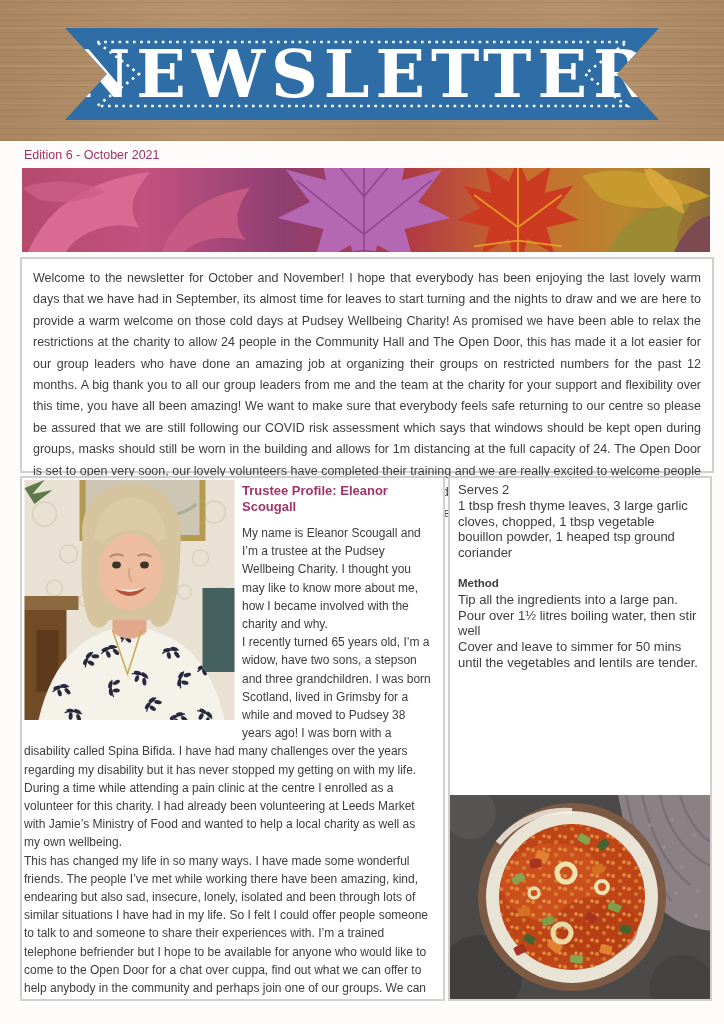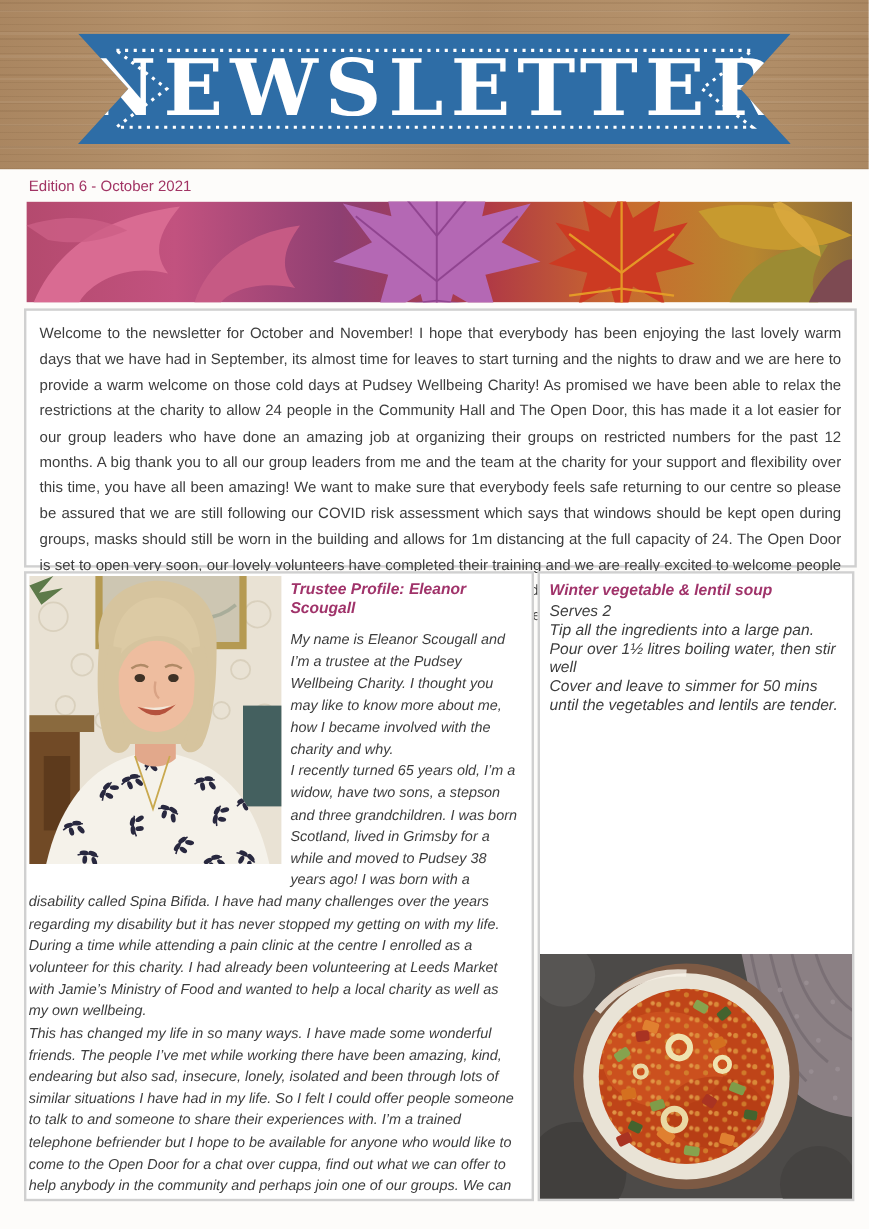--- a/index.html
+++ b/index.html
@@ -52,21 +52,21 @@
     width:668px;height:194px;
     border:2px solid #d0d0d0;
     padding:9px 11px;
     background:#fff;
     font-size:12.5px;line-height:21.4px;
     text-align:justify;
   }
   
   .cols{
     margin:3px 12px 4px 20px;
-    display:flex;gap:3px;font-style:italic;
+    display:flex;gap:3px;
   }
   .box{border:2px solid #d0d0d0;background:#fff;box-sizing:border-box;}
   .left-box{
     width:425px;height:525px;
     padding:2px 9px 4px 2px;
     overflow:hidden;
   }
   .portrait{
     float:left;width:211px;height:240px;
     margin:0 7px 6px 0;display:block;
@@ -225,24 +225,25 @@
     </svg>
 
     <div class="sec-title">Trustee Profile: Eleanor Scougall</div>
     <p>My name is Eleanor Scougall and I’m a trustee at the Pudsey Wellbeing Charity. I thought you may like to know more about me, how I became involved with the charity and why.</p>
     <p>I recently turned 65 years old, I’m a widow, have two sons, a stepson and three grandchildren.  I was born Scotland, lived in Grimsby for a while and moved to Pudsey 38 years ago! I was born with a disability called Spina Bifida. I have had many challenges over the years regarding my disability but it has never stopped my getting on with my life. During a time while attending a pain clinic at the centre I enrolled as a volunteer for this charity. I had already been volunteering at Leeds Market with Jamie’s Ministry of Food and wanted to help a local charity as well as my own wellbeing.</p>
     <p>This has changed my life in so many ways.  I have made some wonderful friends. The people I’ve met while working there have been amazing, kind, endearing but also sad, insecure, lonely, isolated and been through lots of similar situations I have had in my life. So I felt I could offer people someone to talk to and someone to share their experiences with. I’m a trained telephone befriender but I hope to be available for anyone who would like to come to the Open Door for a chat over cuppa, find out what we can offer to help anybody in the community and perhaps join one of our groups. We can give you the information about what goes on here and you too can make new friends, feel less lonely and less isolated.</p>
 
   </div>
 
   <div class="box right-box">
-    <div class="sec-title">Winter vegetable &amp; lentil soup</div>
     <p class="recipe-line">Serves 2</p>
 
-
+    <p class="recipe-line">1 tbsp fresh thyme leaves, 3 large garlic cloves, chopped, 1 tbsp vegetable bouillon powder, 1 heaped tsp ground coriander</p>
+
+    <p class="recipe-head">Method</p>
     <p class="recipe-line">Tip all the ingredients into a large pan. Pour over 1½ litres boiling water, then stir well</p>
     <p class="recipe-line">Cover and leave to simmer for 50 mins until the vegetables and lentils are tender.</p>
 
     <svg class="soup" viewBox="0 0 262 204">
       <defs>
         <pattern id="lentils" width="16" height="13" patternUnits="userSpaceOnUse">
           <circle cx="3" cy="3" r="2.1" fill="#e09a40"></circle>
           <circle cx="10" cy="8" r="2.1" fill="#d4882f"></circle>
           <circle cx="14" cy="2" r="1.8" fill="#e8a851"></circle>
         </pattern>

